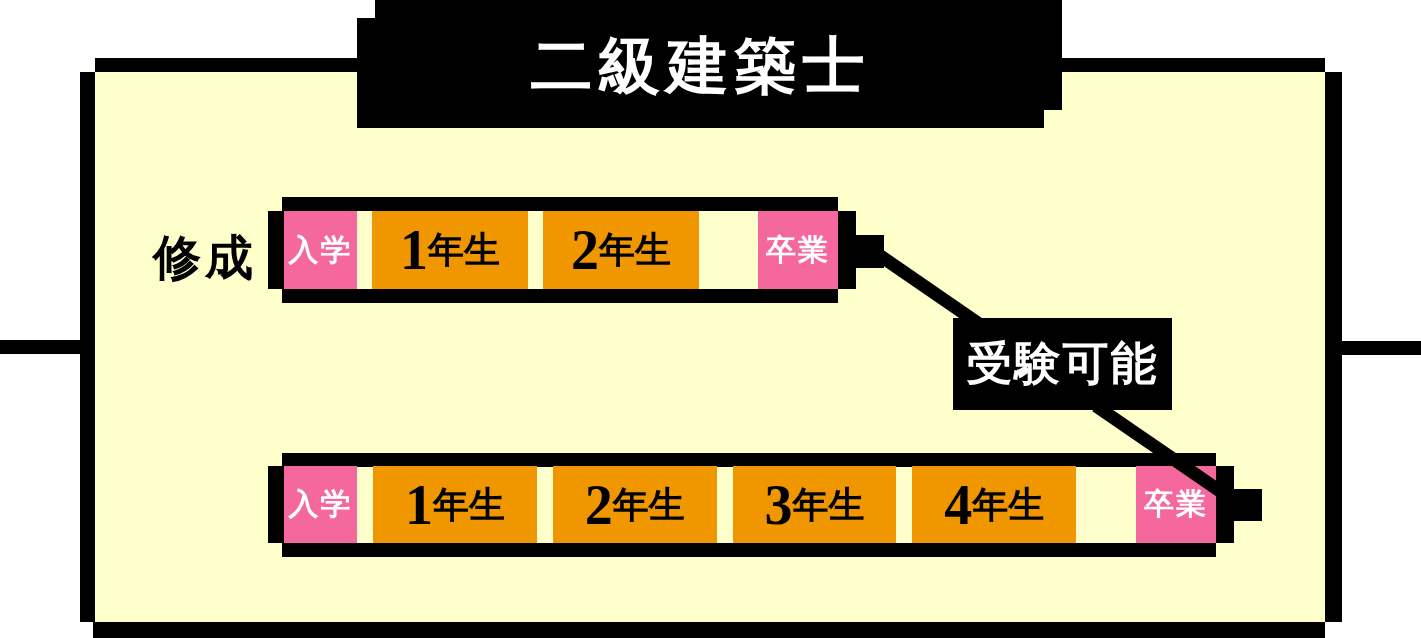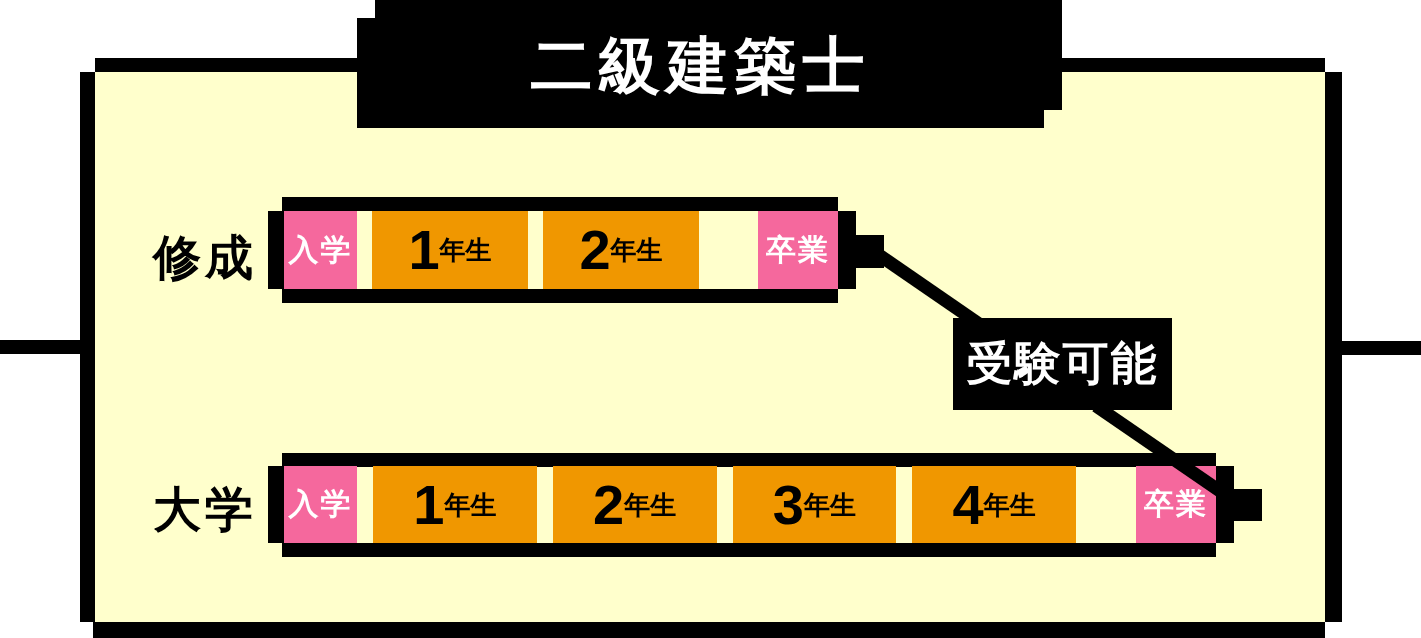--- a/index.html
+++ b/index.html
@@ -35,30 +35,30 @@
   .strip{background:#000;z-index:2;}
   .strip-top-1{left:282px;top:197px;width:556px;height:14px;}
   .strip-bottom-1{left:282px;top:289px;width:556px;height:14px;}
   .cap-left-1{left:268px;top:211px;width:16px;height:78px;}
   .cap-right-1{left:838px;top:211px;width:18px;height:78px;}
   .strip-top-2{left:282px;top:453px;width:934px;height:14px;}
   .strip-bottom-2{left:282px;top:543px;width:934px;height:14px;}
   .cap-left-2{left:268px;top:466px;width:16px;height:77px;}
   .cap-right-2{left:1216px;top:466px;width:18px;height:77px;}
   
-  .segs{display:flex;z-index:2;}
+  .segs{display:flex;z-index:2;font-family:Liberation Serif, serif;}
   .segs-1{left:284px;top:211px;width:554px;height:78px;gap:15px;}
   .segs-2{left:284px;top:466px;width:932px;height:77px;gap:16px;}
   .seg{display:flex;align-items:center;justify-content:center;height:100%;}
   .seg.pink{background:var(--pink);color:#fff;font-size:30px;letter-spacing:2px;}
   .seg.orange{background:var(--orange);color:#000;flex:1 1 auto;}
   .seg.entry{flex:0 0 73px;}
   .seg.exit{flex:0 0 80px;margin-left:44px;}
   .seg .num{font-size:56px;line-height:1;}
-  .seg .suf{font-size:26px;line-height:1;}
+  .seg .suf{font-size:36px;line-height:1;}
   
   .conn{background:#000;z-index:2;}
   .conn-1{left:856px;top:235px;width:28px;height:33px;}
   .conn-2{left:1234px;top:489px;width:28px;height:32px;}
   
   .lines{left:0;top:0;width:1421px;height:638px;z-index:5;pointer-events:none;}
   
   .badge{
     left:953px;top:318px;width:219px;height:92px;background:#000;z-index:6;
     display:flex;align-items:center;justify-content:center;
@@ -100,21 +100,20 @@
       <div class="seg orange">
         <span class="num">2</span>
         <span class="suf">年生</span>
       </div>
       <div class="seg pink exit">
         <span>卒業</span>
       </div>
     </div>
   <div class="abs conn conn-1"></div>
 
-  <div class="abs row-label label-2">大学</div>
   <div class="abs strip strip-top-2"></div>
   <div class="abs strip strip-bottom-2"></div>
   <div class="abs strip cap-left-2"></div>
   <div class="abs strip cap-right-2"></div>
   <div class="abs segs segs-2">
       <div class="seg pink entry">
         <span>入学</span>
       </div>
       <div class="seg orange">
         <span class="num">1</span>

